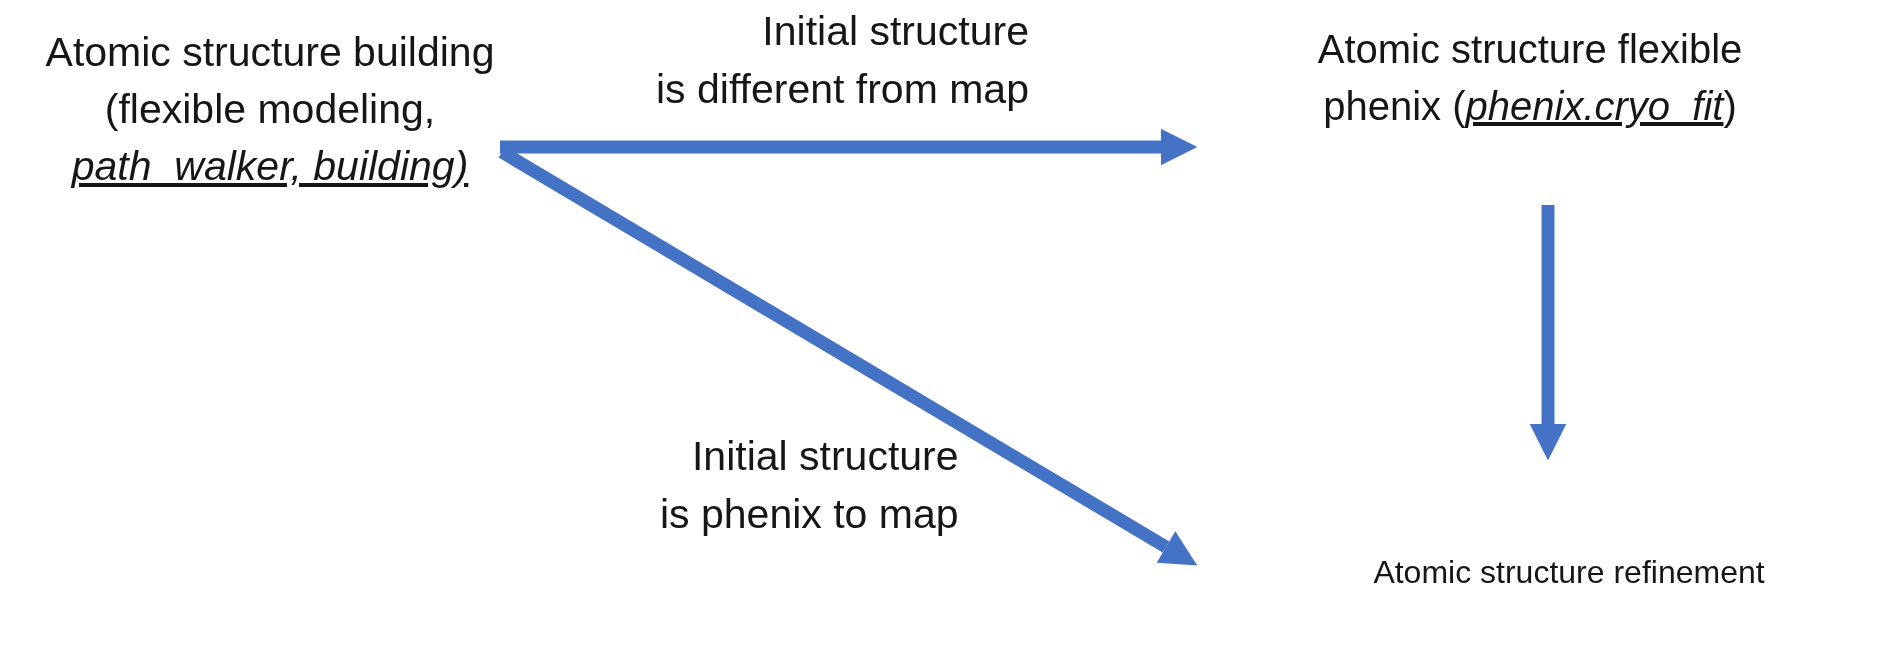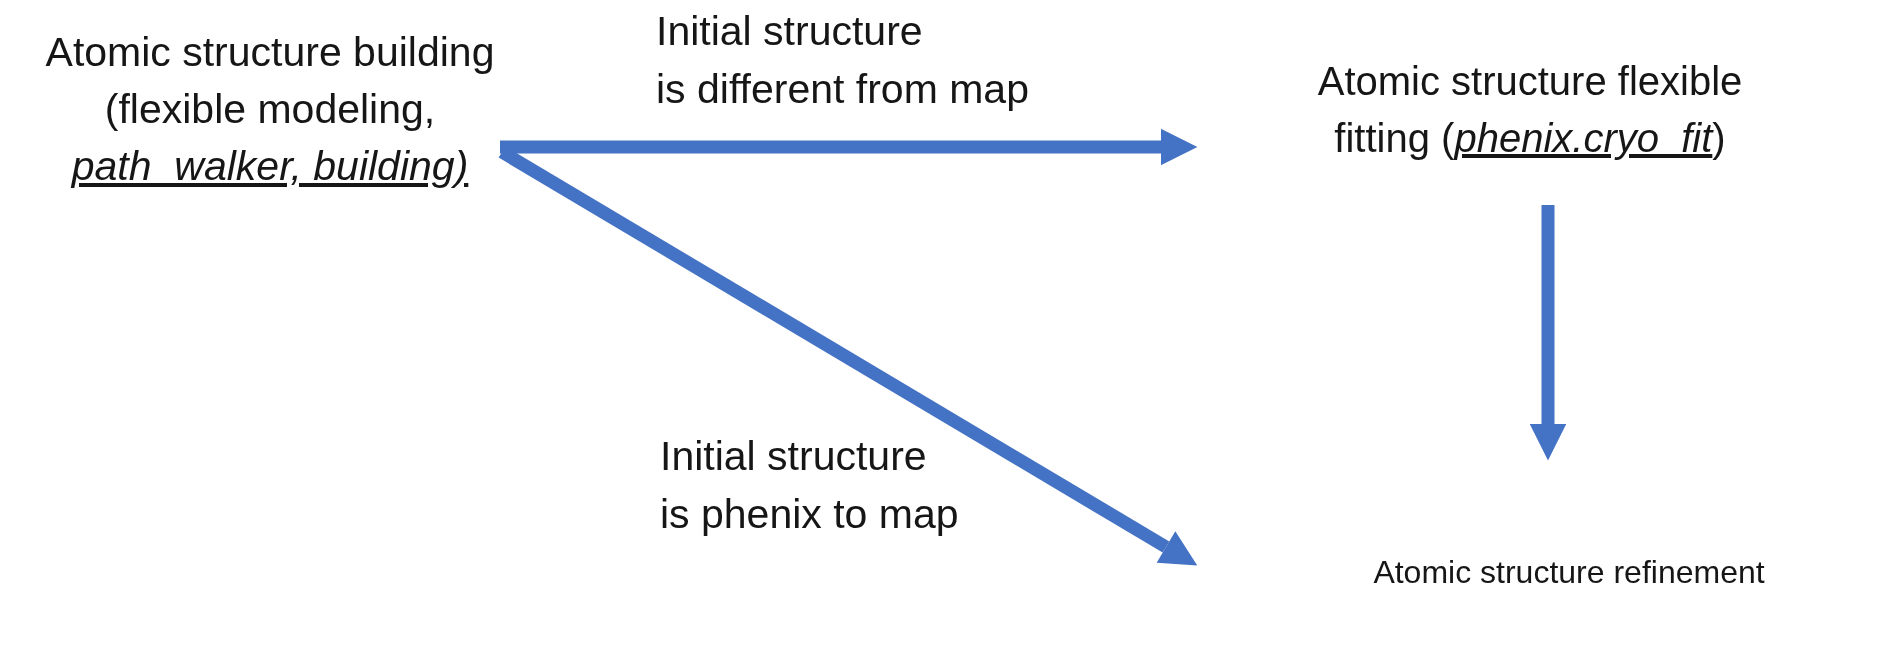--- a/index.html
+++ b/index.html
@@ -23,28 +23,28 @@
   }
   #arrowhead path { fill: var(--color-arrow, #4472C4); }
   .node, .edge-label { position: absolute; }
   .node { text-align: center; }
   .node-building {
     left: 0px; top: 24px; width: 540px;
     font-size: 41px; line-height: 57px;
   }
   .node-fitting {
     left: 1260px; top: 21px; width: 540px;
-    font-size: 40px; line-height: 57px; margin-top: 32px;
+    font-size: 40px; line-height: 57px;
   }
   .node-refinement {
     left: 1258px; top: 545px; width: 622px;
     font-size: 32px; line-height: 55px;
   }
   .edge-label {
-    text-align: left;
+    text-align: right;
     font-size: 41px; line-height: 58px;
   }
   .label-different { left: 656px; top: 2px; }
   .label-similar  { left: 660px; top: 427px; }
   .italic { font-style: italic; text-decoration: underline; }
 </style>
 </head>
 <body>
 
 <div class="canvas">
@@ -67,21 +67,21 @@
   </div>
 
   <div class="edge-label label-different">
     <div>Initial structure</div>
     <div>is different from map</div>
   </div>
 
   <div class="node node-fitting">
     <div>Atomic structure flexible</div>
     <div>
-      <span>fitting (</span><span class="italic">phenix.cryo_fit</span><span>)</span>
+      <span>phenix (</span><span class="italic">phenix.cryo_fit</span><span>)</span>
     </div>
   </div>
 
   <div class="edge-label label-similar">
     <div>Initial structure</div>
     <div>is phenix to map</div>
   </div>
 
   <div class="node node-refinement">
     <div>Atomic structure refinement</div>

